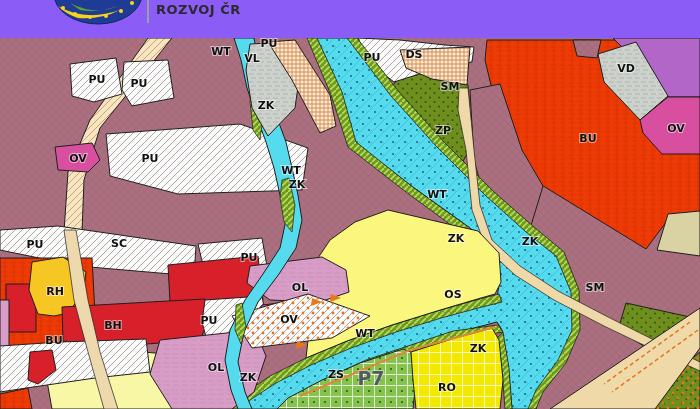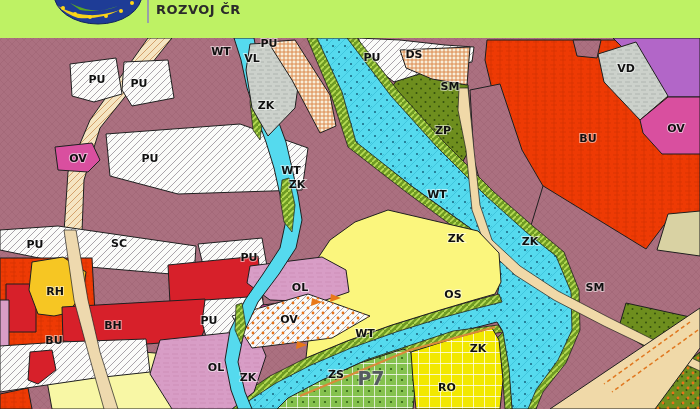--- a/index.html
+++ b/index.html
@@ -1,18 +1,18 @@
 <!DOCTYPE html>
 <html><head>
 <meta charset="utf-8">
 <style>
   html,body{margin:0;padding:0;background:#888;}
   .stage{width:700px;height:409px;position:relative;background:#ffffff;overflow:hidden;
          font-family:"DejaVu Sans","Liberation Sans",sans-serif;}
-  .header{position:absolute;left:0;top:0;width:700px;height:38px;background:#bef264;}
+  .header{position:absolute;left:0;top:0;width:700px;height:38px;background:#8b5cf6;}
   .brand-text{position:absolute;left:156px;top:2px;font-size:13px;font-weight:bold;
               color:#2b2b2b;letter-spacing:0.5px;}
   .divider{position:absolute;left:147px;top:0;width:2px;height:23px;background:#9aa0a8;}
   .map-wrap{position:absolute;left:0;top:38px;width:700px;height:371px;}
   svg{display:block;}
   text.zl{font-family:"DejaVu Sans","Liberation Sans",sans-serif;font-size:11px;font-weight:bold;
           fill:#101010;text-anchor:middle;paint-order:stroke;stroke:rgba(255,255,255,0.55);stroke-width:2px;}
   text.zl.big{font-size:19px;fill:#555a60;stroke:rgba(255,255,255,0.4);}
 </style>
 </head>

